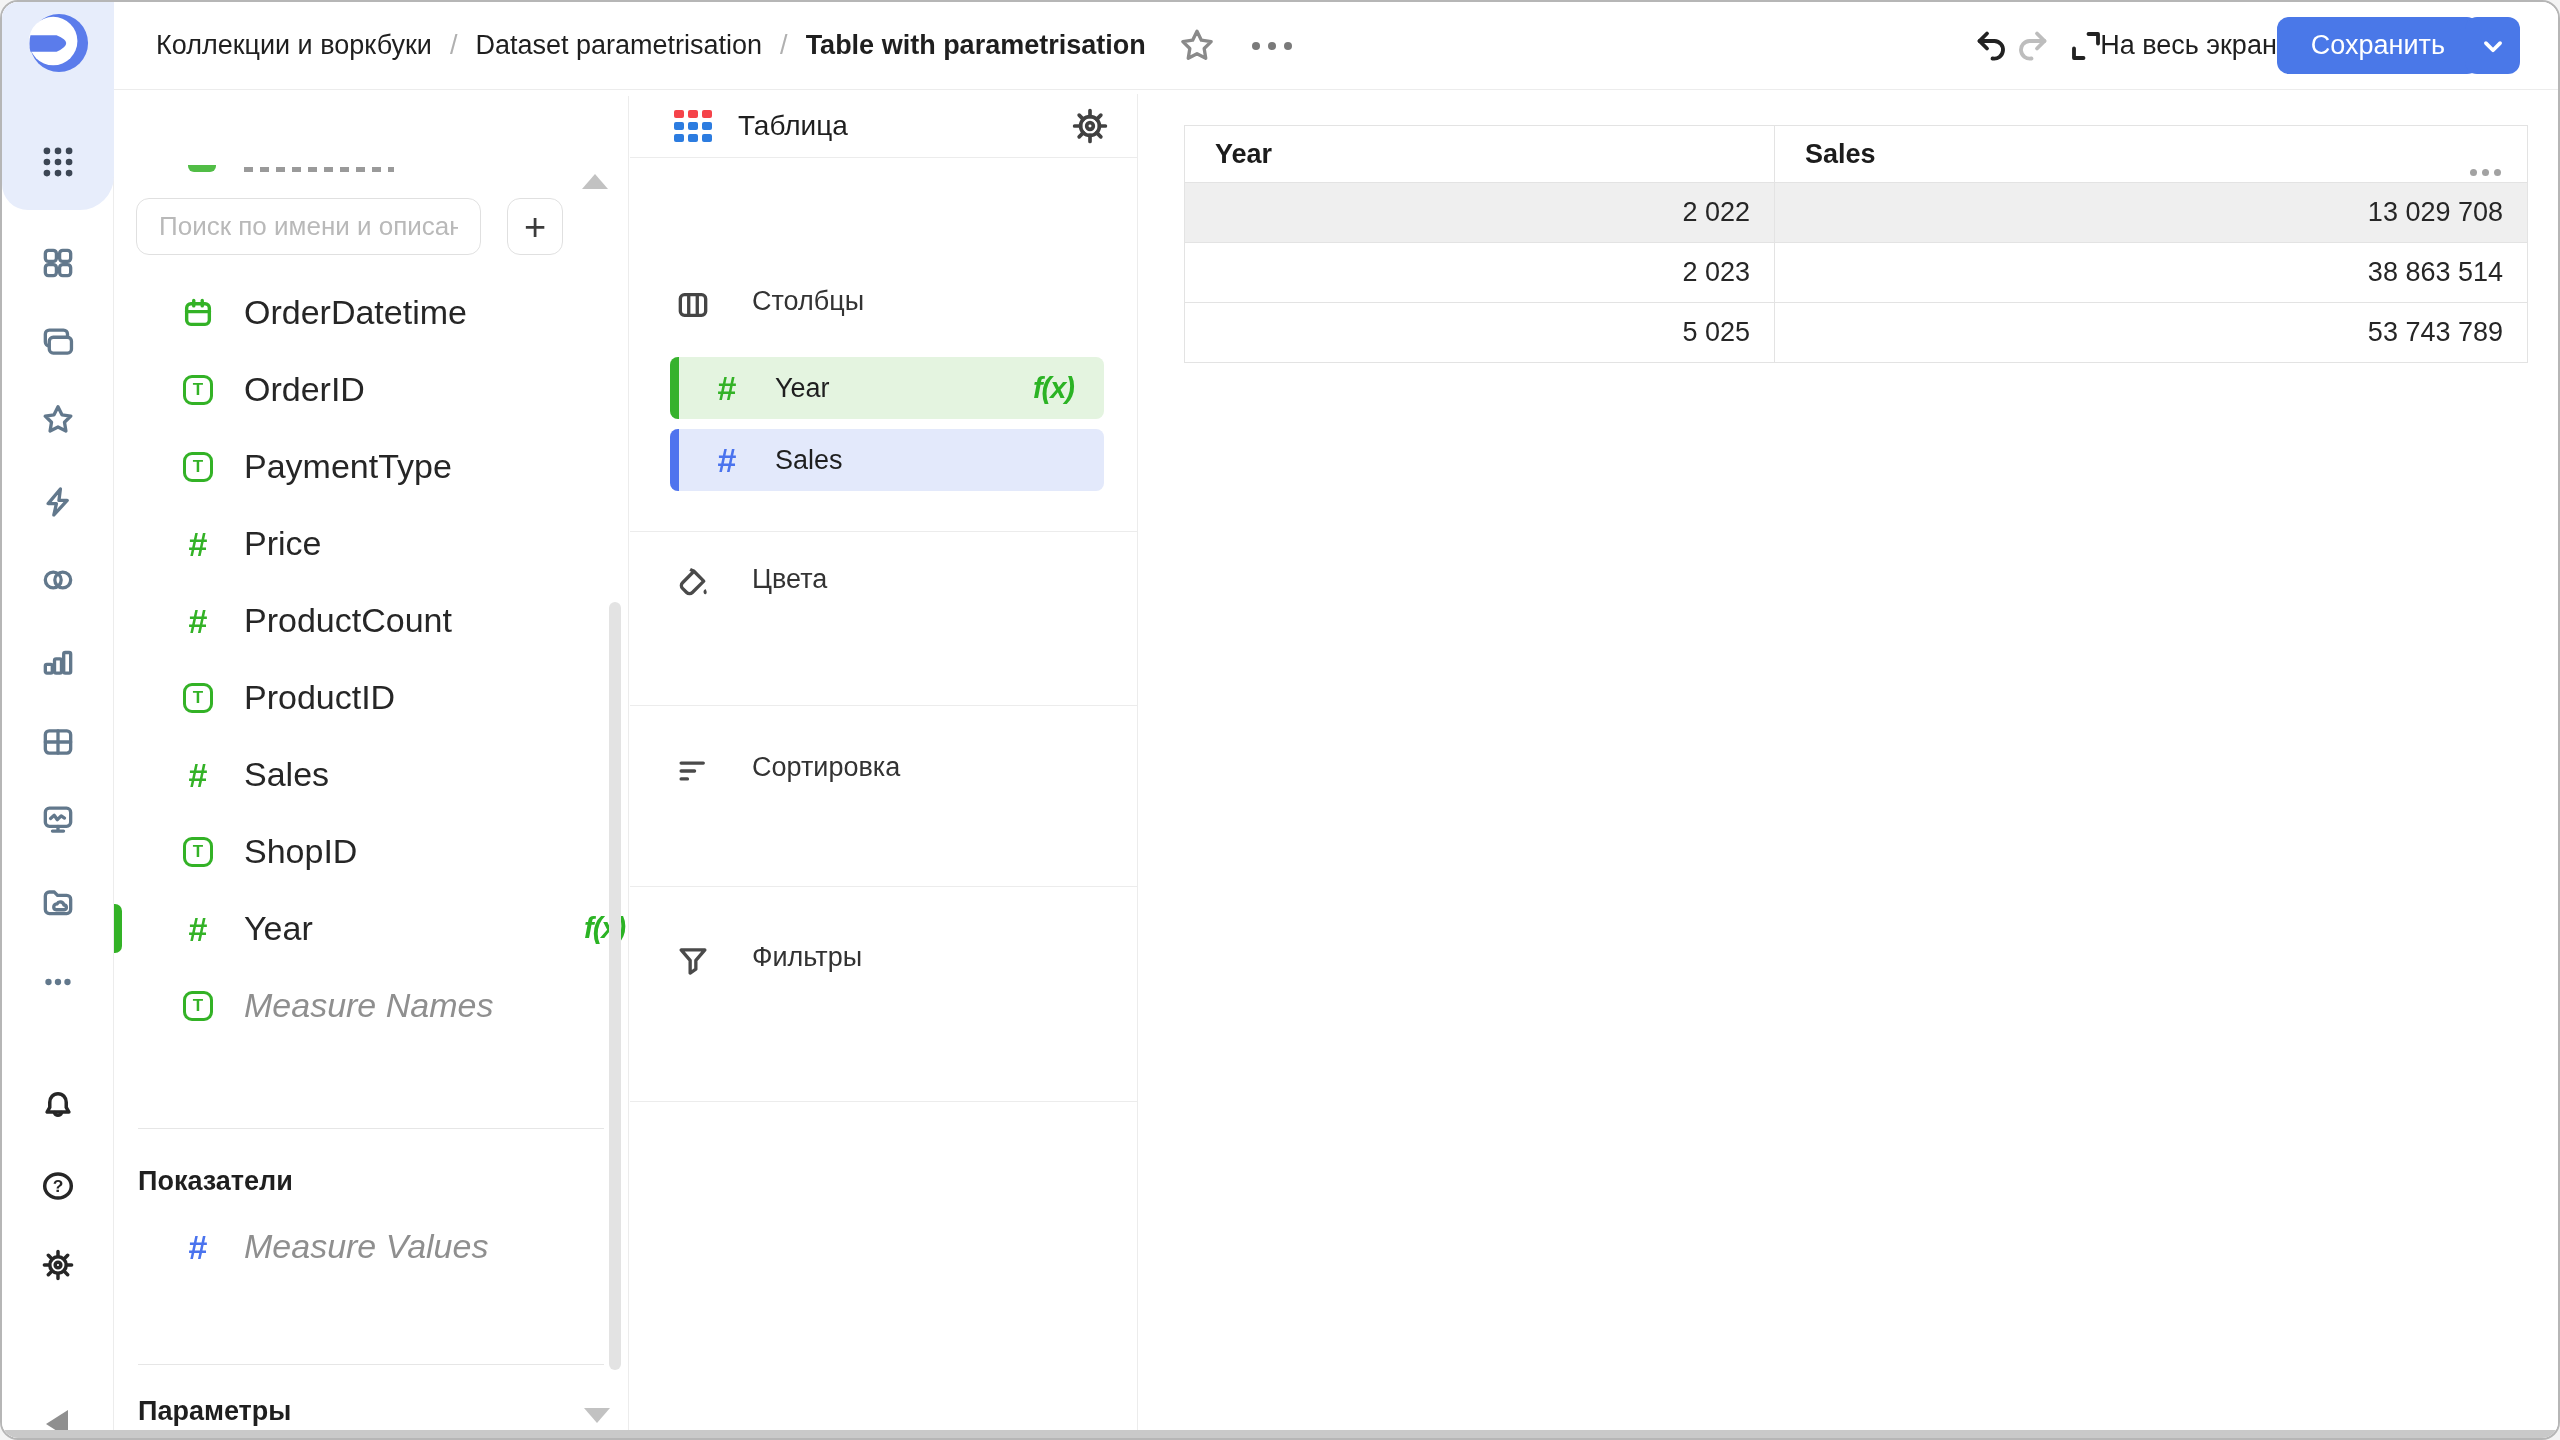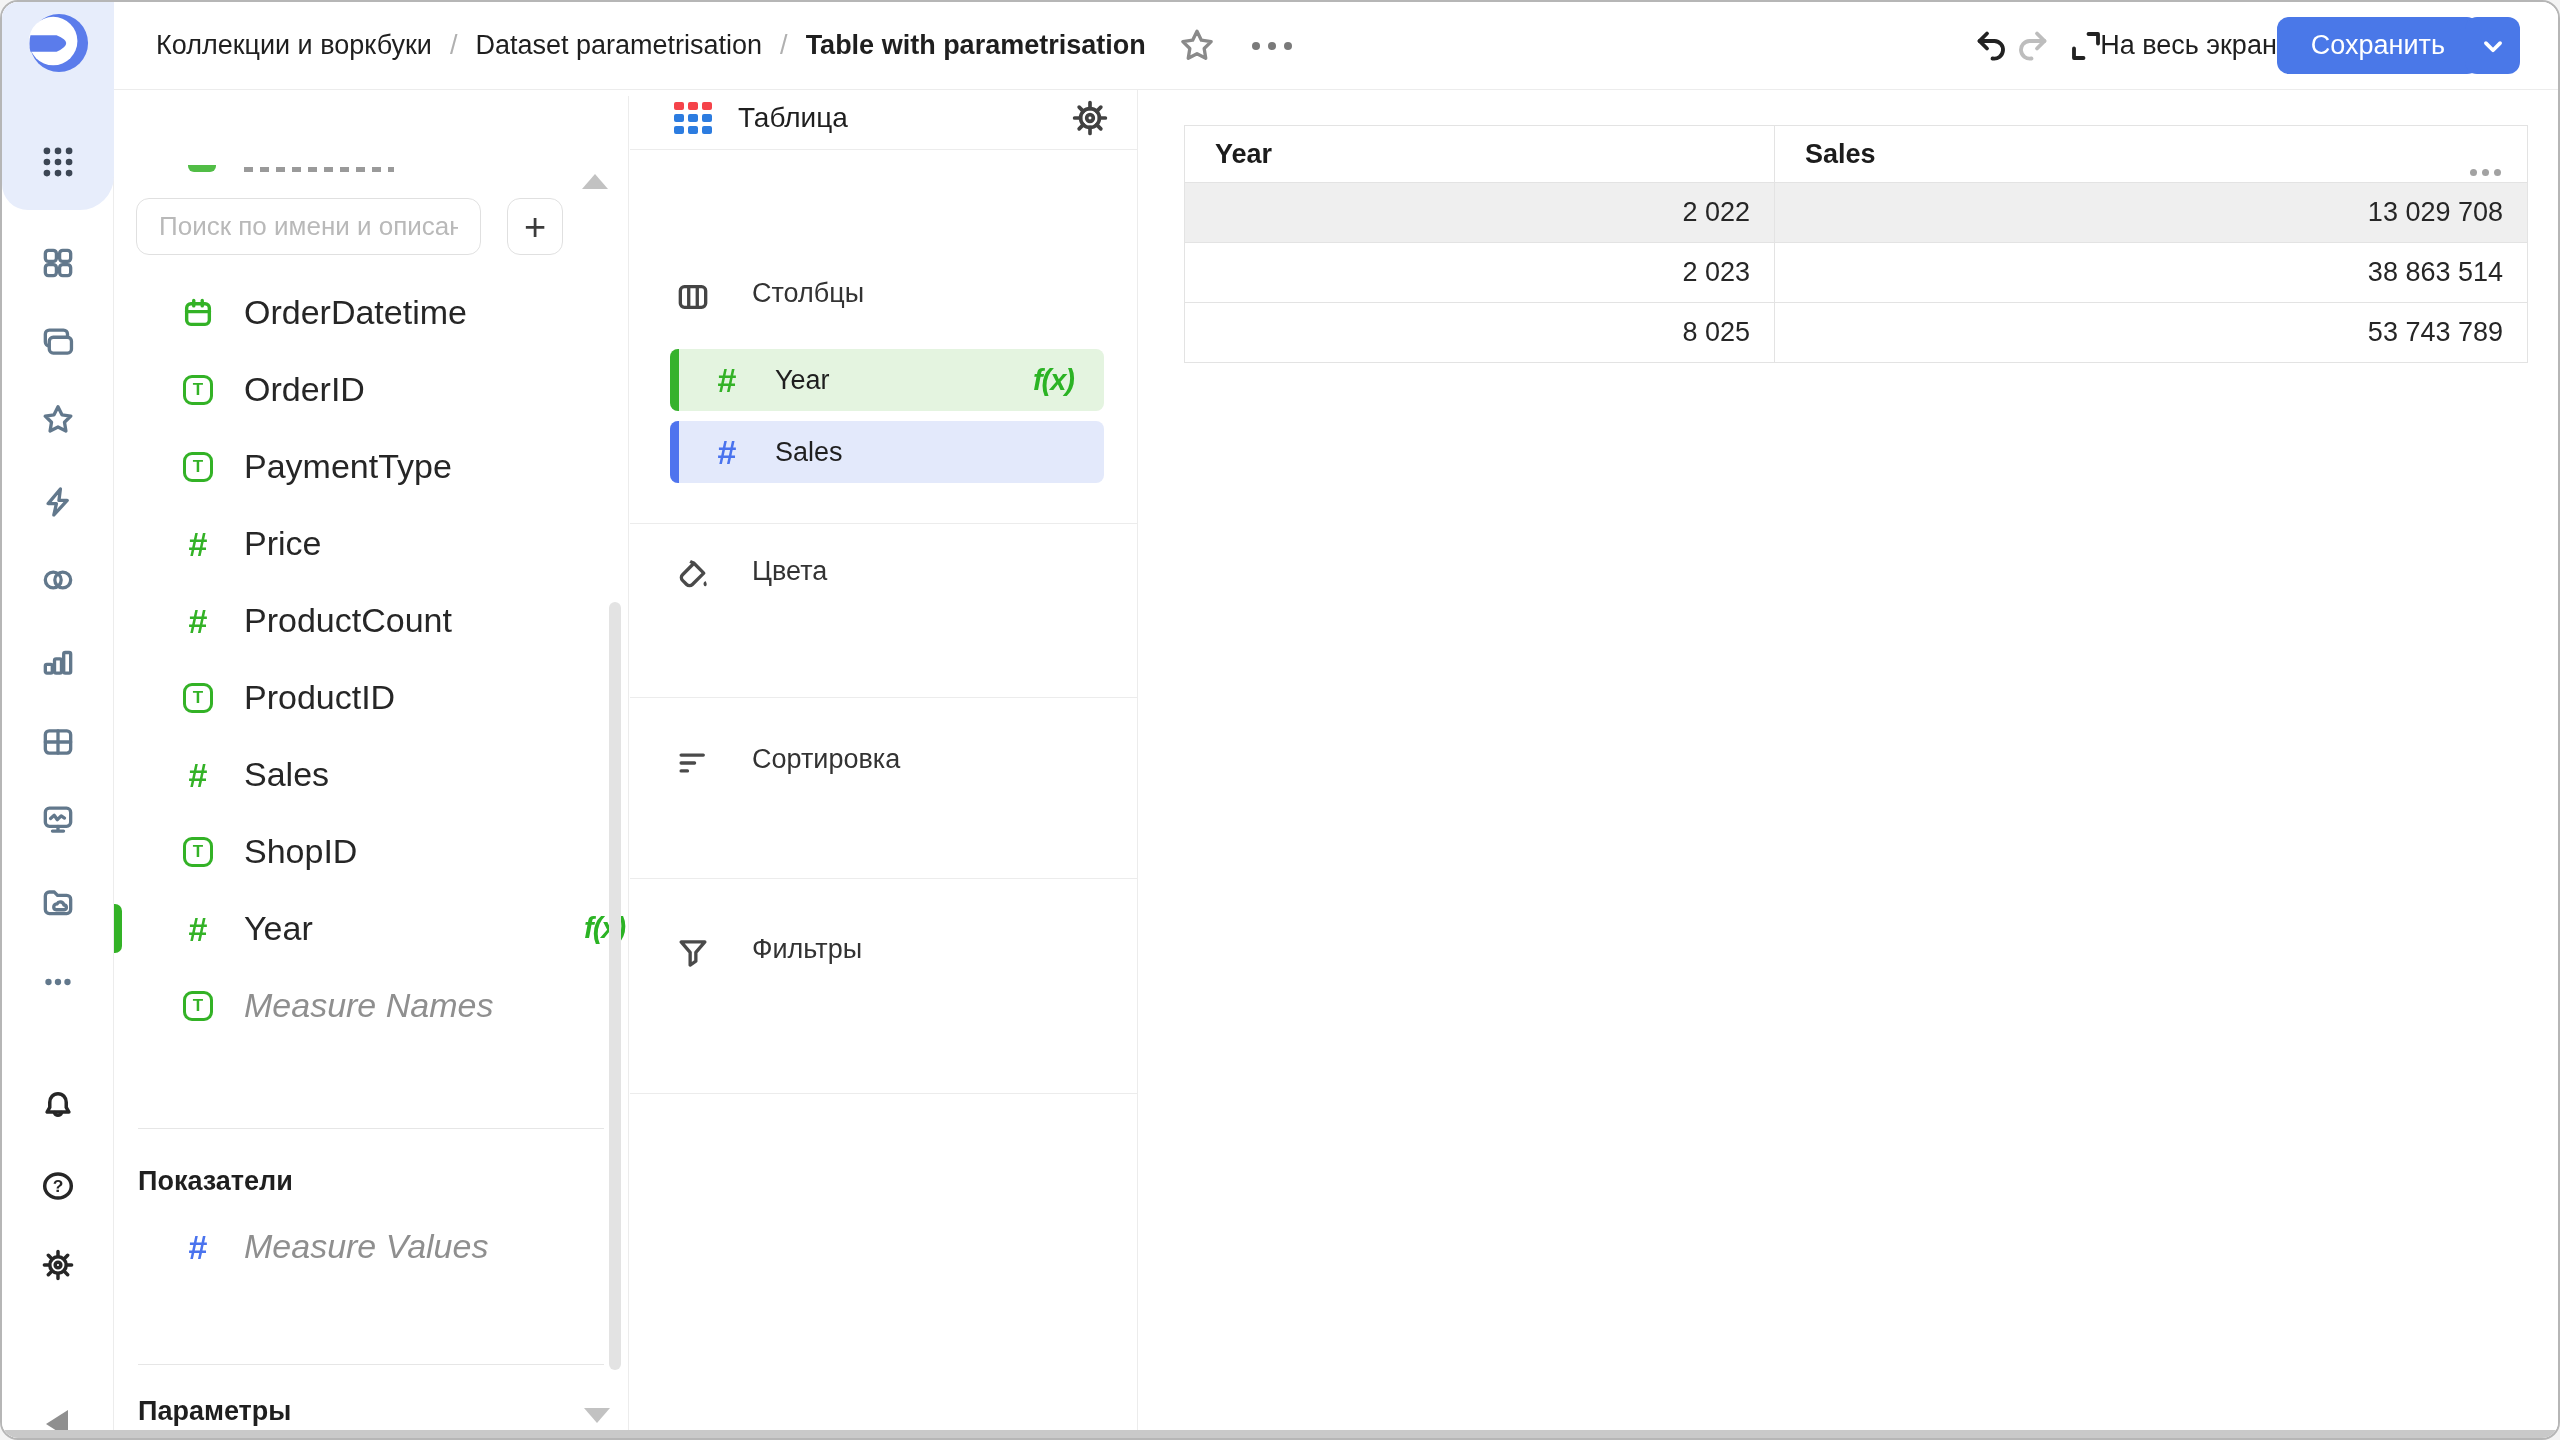--- a/index.html
+++ b/index.html
@@ -58,21 +58,21 @@
   .field-row .fx{position:absolute;left:470px;}
   .hash{font-weight:700;font-size:34px;line-height:1;}
   .hash.green{color:#33b226;}.hash.blue{color:#4a73ee;}
   .tbadge{width:30px;height:30px;border:3px solid;border-radius:9px;display:flex;align-items:center;justify-content:center;
     font-size:17px;font-weight:700;}
   .tbadge.green{border-color:#33b226;color:#33b226;}
   .ds-divider{position:absolute;left:24px;right:24px;height:1px;background:#e6e6e6;}
   .ds-sec-title{position:absolute;left:24px;font-size:27px;font-weight:700;color:#1f1f1f;}
   .single-row{position:absolute;left:0;right:24px;height:77px;display:flex;align-items:center;padding-left:62px;cursor:pointer;}
   
-  .viz-panel{position:absolute;left:628px;top:84px;width:508px;bottom:8px;background:#fff;border-right:1px solid #ececec;padding-left:36px;}
+  .viz-panel{position:absolute;left:628px;top:92px;width:508px;bottom:8px;background:#fff;border-right:1px solid #ececec;padding-left:36px;}
   .viz-head{position:absolute;left:0;right:0;top:0;height:64px;border-bottom:1px solid #ececec;
     display:flex;align-items:center;padding:0 26px 0 44px;}
   .viz-title{font-size:28px;color:#1f1f1f;margin-left:26px;flex:1;}
   .viz-row{position:absolute;left:44px;display:flex;align-items:flex-start;gap:40px;}
   .viz-row-label{font-size:27px;color:#333;}
   .viz-div{position:absolute;left:0;right:0;height:1px;background:#ececec;}
   .chip{position:absolute;left:40px;width:434px;height:62px;border-radius:8px;display:flex;align-items:center;
     overflow:hidden;cursor:pointer;}
   .chip .bar{width:9px;height:100%;flex:none;}
   .chip.green{background:#e4f4e0;}.chip.green .bar{background:#36b22d;}
@@ -493,21 +493,21 @@
       <tbody id="t-body">
           <tr class="hl">
             <td>2 022</td>
             <td>13 029 708</td>
           </tr>
           <tr>
             <td>2 023</td>
             <td>38 863 514</td>
           </tr>
           <tr>
-            <td>8 025</td>
+            <td>5 025</td>
             <td>53 743 789</td>
           </tr>
         </tbody>
     </table>
   </section>
 
   <div class="bottom-strip"></div>
 </div>
 
 </body></html>

